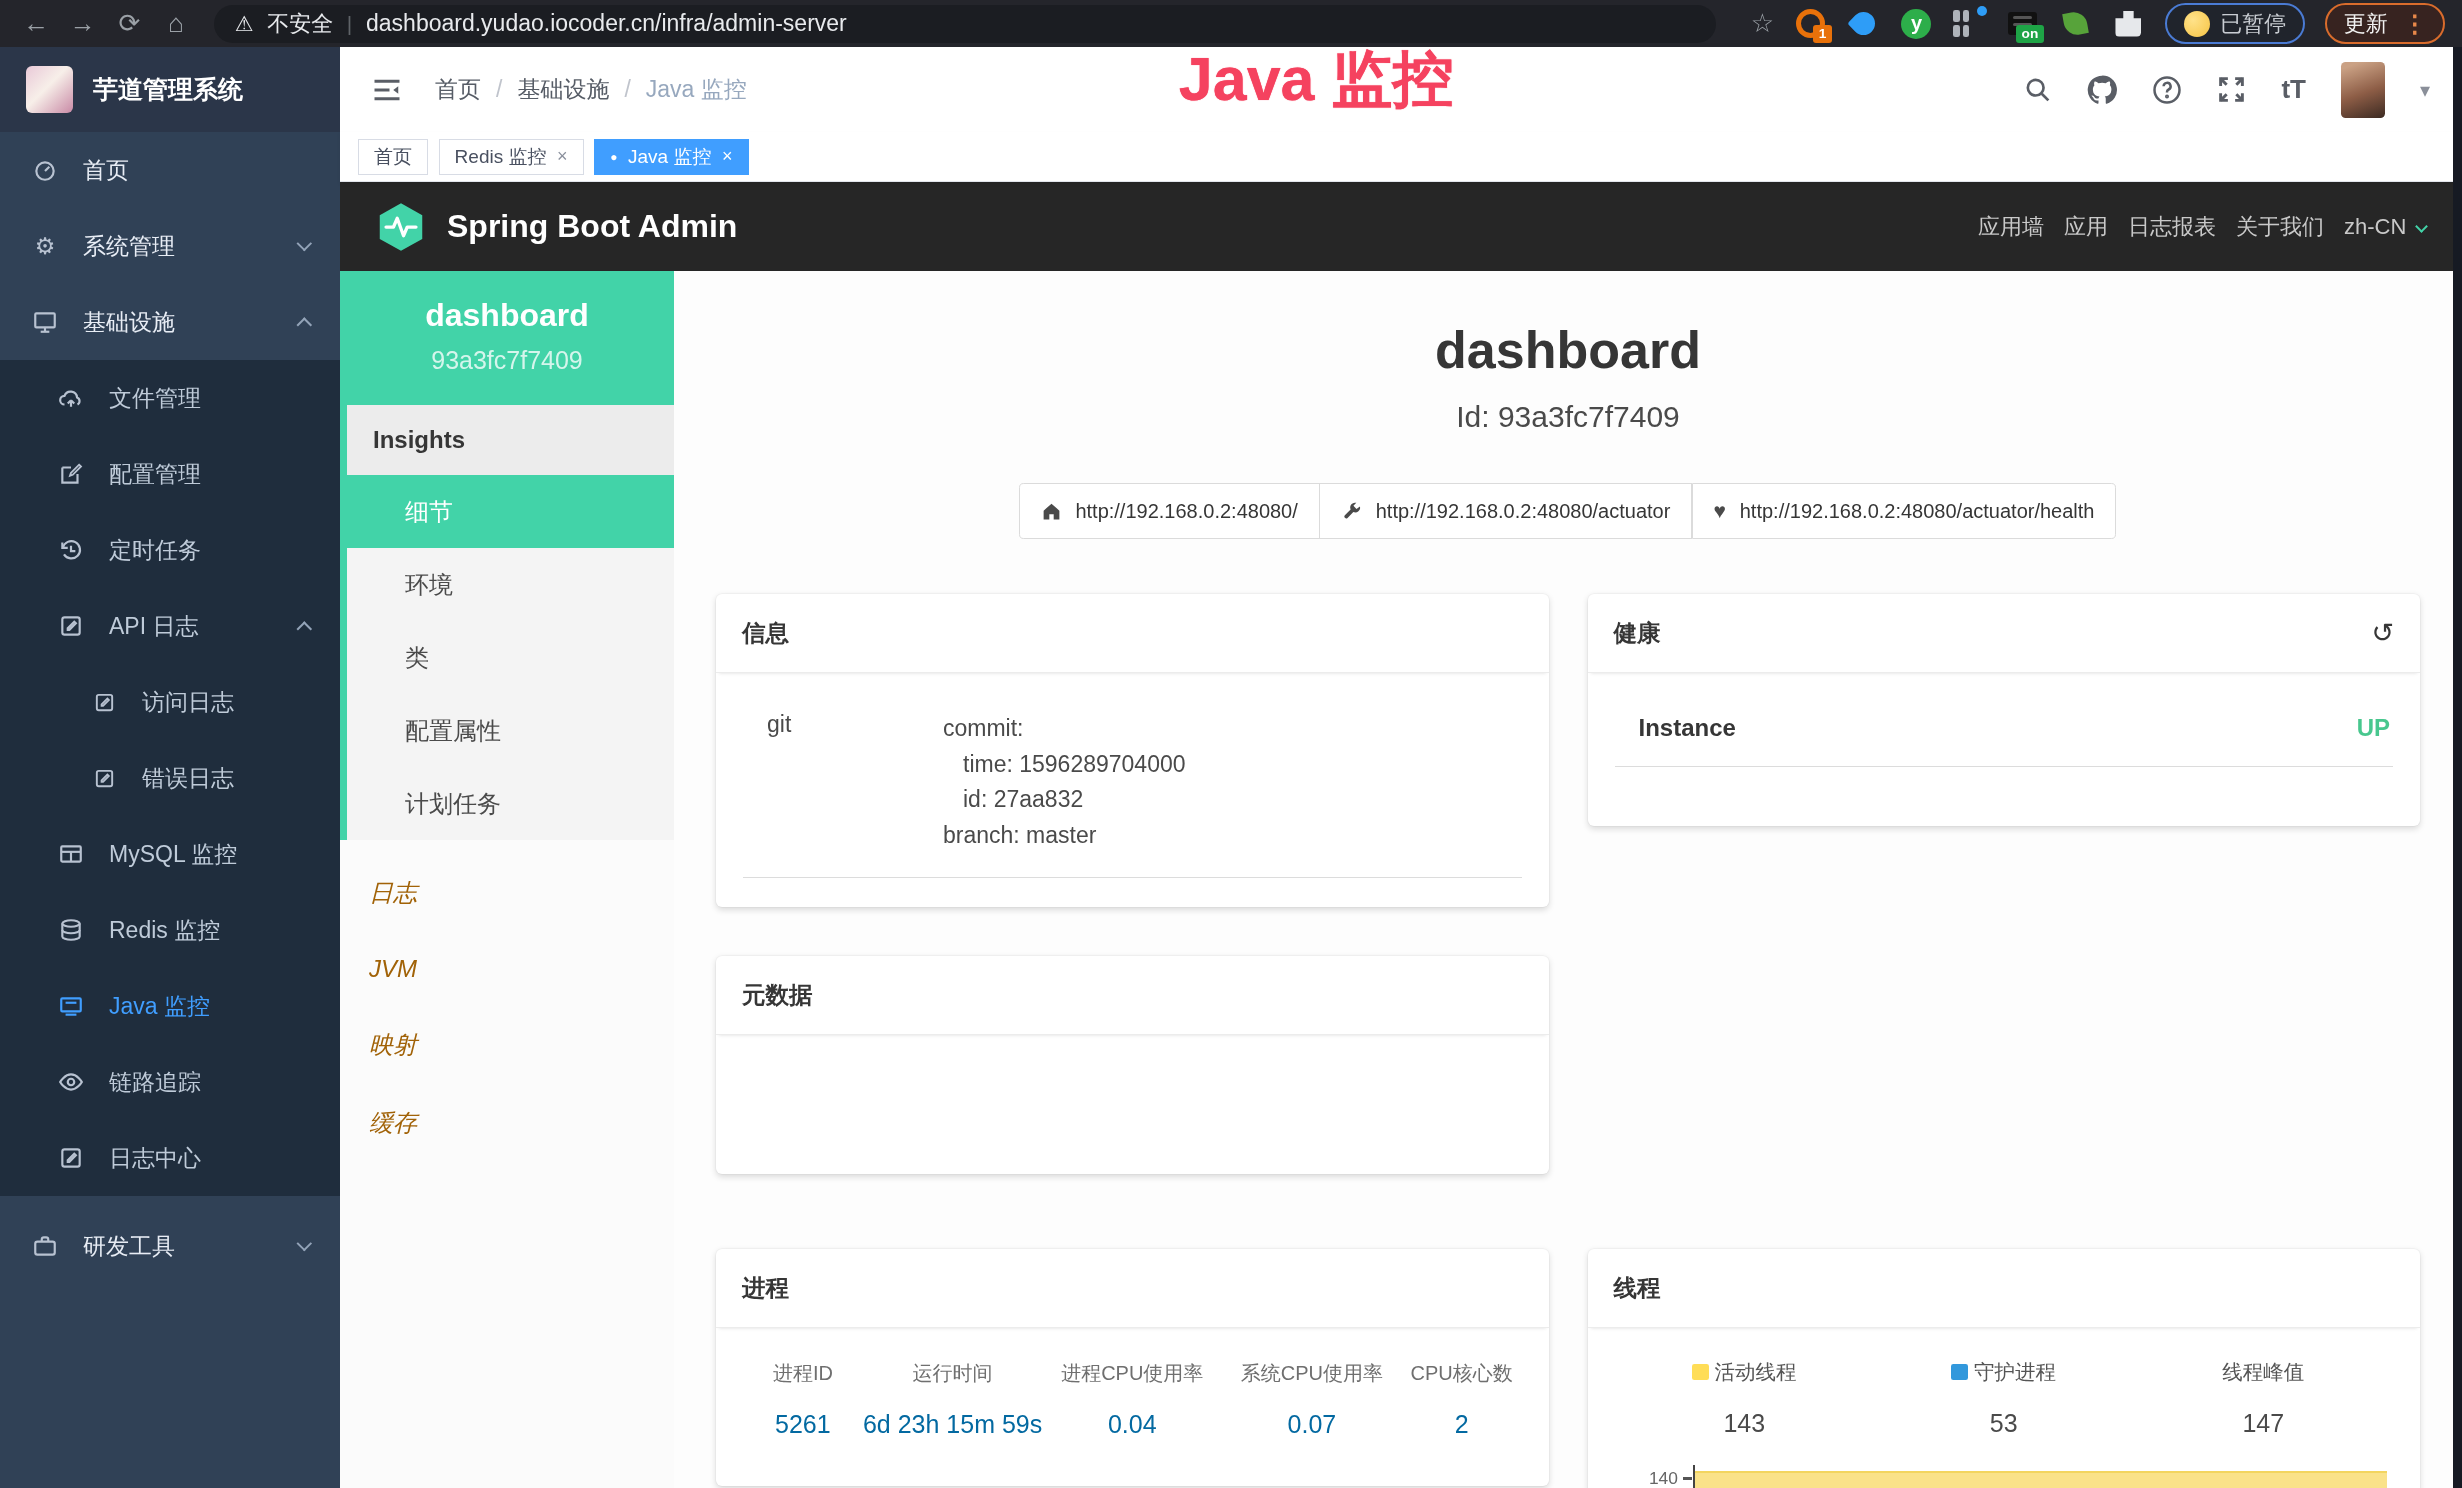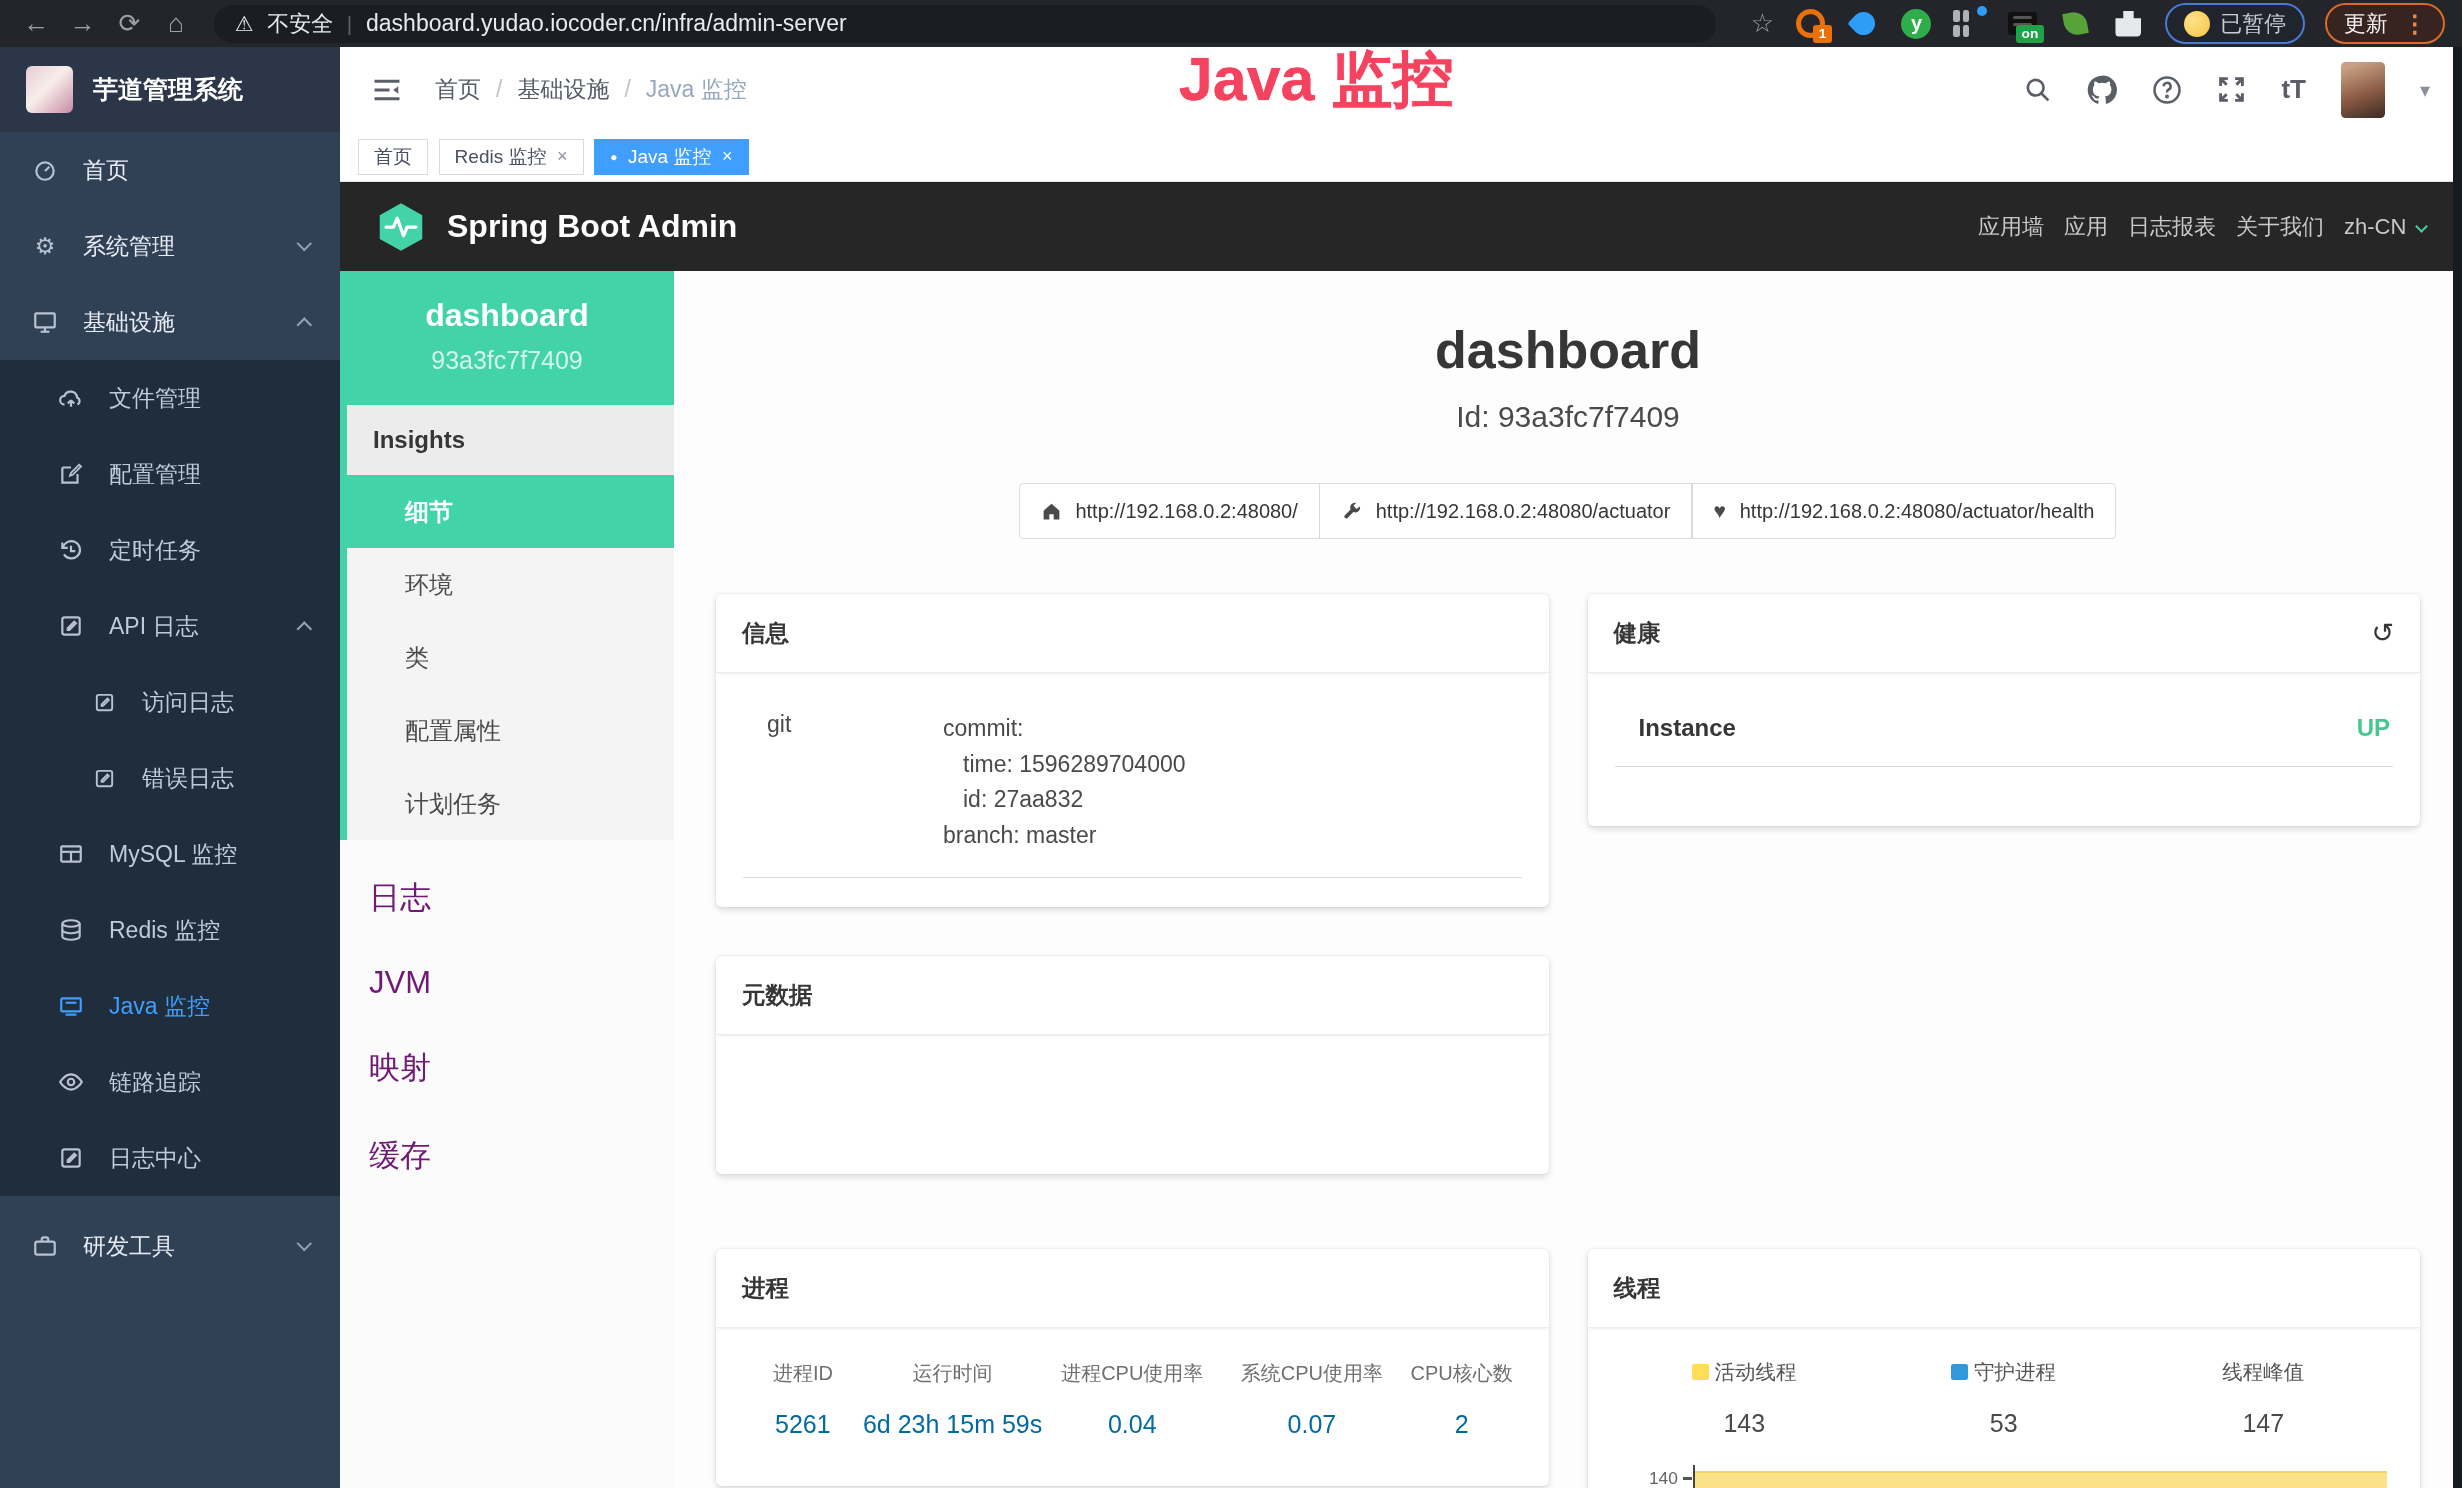--- a/index.html
+++ b/index.html
@@ -107,23 +107,23 @@
 
   
   .sba-body { flex:1; display:flex; min-height:0; background:#fbfbfb; }
   .sba-sidebar { width:334px; flex-shrink:0; background:#fbfbfb; }
   .instance-block { background:#42d3a8; text-align:center; padding:26px 10.6px 30px; cursor:pointer; }
   .instance-name { font-size:32px; font-weight:bold; color:#fff; }
   .instance-id { font-size:25px; color:rgba(255,255,255,.78); margin-top:12px; }
   .insights-label { background:#ececec; border-left:7.6px solid #42d3a8; font-size:24px; font-weight:bold; color:#363636; padding:21px 0 21px 26px; }
   .insights-menu { background:#f4f4f4; border-left:7.6px solid #42d3a8; }
   .s-item { padding:20.5px 0 20.5px 58px; font-size:24px; color:#4a4a4a; cursor:pointer; }
-  .s-item.active { background:#42d3a8; color:#fff;font-weight:bold; }
+  .s-item.active { background:#42d3a8; color:#fff; }
   .sba-top { margin-top:13.7px; }
-  .t-item { padding:23px 0 23px 29px; font-size:31px; color:#701a75; cursor:pointer; }
+  .t-item { padding:23px 0 23px 29px; font-size:24px; color:#a16207; cursor:pointer;font-style:italic; }
 
   
   .content { flex:1; background:#fdfdfd; padding-top:49px; overflow:hidden; min-width:0; }
   .page-title { text-align:center; font-size:52px; font-weight:bold; color:#363636; }
   .page-sub { text-align:center; font-size:30px; color:#4a4a4a; margin-top:20px; }
   .btn-row { display:flex; justify-content:center; margin-top:49px; }
   .link-btn { display:flex; align-items:center; gap:13.7px; border:0.8px solid #dbdbdb; background:#fff; padding:15px 21px; font-size:20px; color:#363636; margin-left:-0.8px; cursor:pointer; white-space:nowrap; }
   .link-btn:first-child { border-radius:4.6px 0 0 4.6px; }
   .link-btn:last-child { border-radius:0 4.6px 4.6px 0; }
   .link-btn .bic { color:#4a4a4a; font-size:21px; display:flex; }

